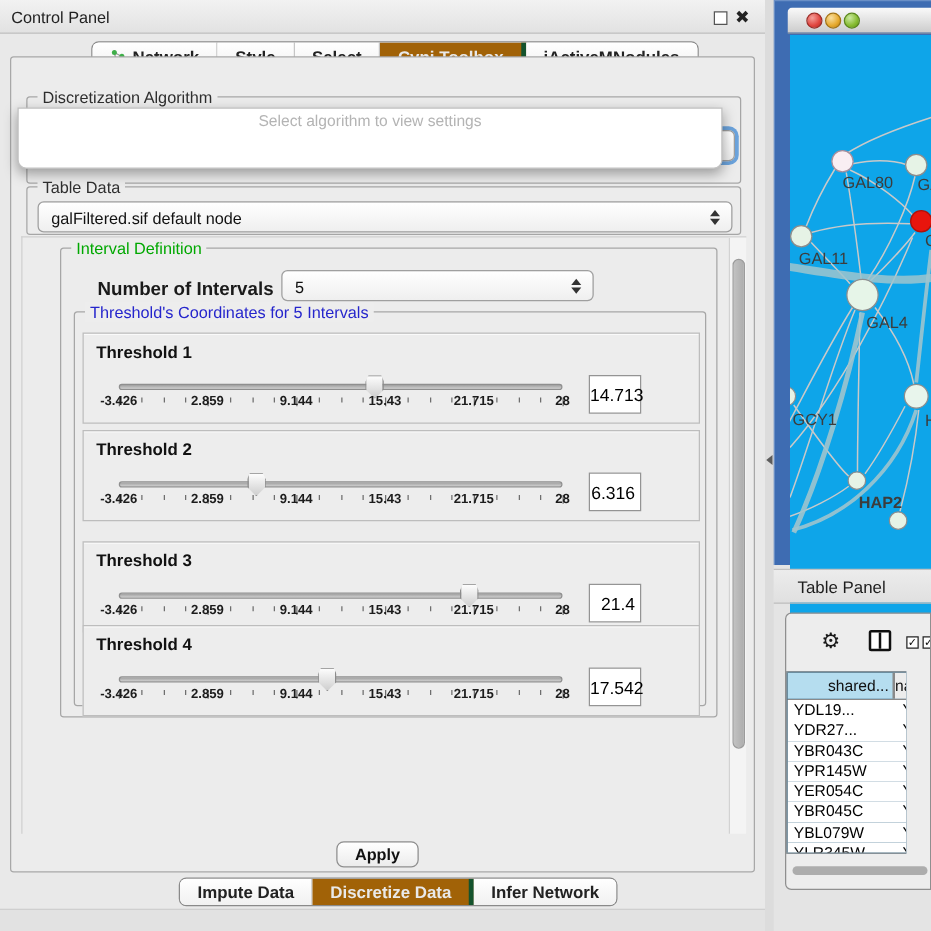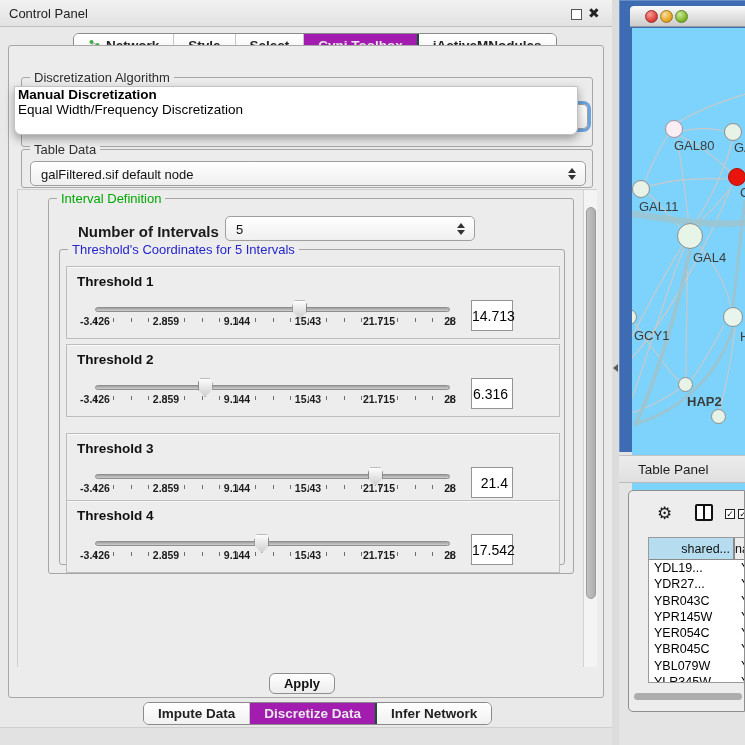--- a/index.html
+++ b/index.html
@@ -11,21 +11,21 @@
   .control-panel { position:absolute; left:0; top:0; width:612px; height:745px; background:#e9e9e9; }
   .cp-titlebar { position:absolute; left:0; top:0; width:612px; height:27px; background:linear-gradient(#f2f2f2,#e2e2e2); border-bottom:1px solid #bdbdbd; }
   .cp-title { position:absolute; left:9px; top:6px; font-size:13px; color:#222; }
   .float-btn { position:absolute; left:571px; top:9px; width:11px; height:11px; border:1.5px solid #555; background:#fff; }
   .close-btn { position:absolute; left:588px; top:5px; font-size:14px; font-weight:bold; color:#222; }
 
   
   .cp-tabs { position:absolute; left:73px; top:33px; height:24px; display:flex; border:1px solid #8a8a8a; border-radius:6px; overflow:hidden; background:#fff; }
   .tab { display:flex; align-items:center; gap:5px; padding:0 14px; font-size:13.5px; font-weight:bold; color:#222; background:linear-gradient(#ffffff,#f1f1f1); border-right:1px solid #c6c6c6; }
   .tab:last-child { border-right:none;text-align:center; }
-  .tab.selected { background:#a21caf; color:#e9e9e9; border-right:2px solid #14532d; }
+  .tab.selected { background:#a16207; color:#e9e9e9; border-right:4px solid #14532d; }
 
   
   .cp-body { position:absolute; left:8px; top:45px; width:596px; height:653px; background:#ececec; border:1px solid #a8a8a8; border-radius:3px; }
 
   .groupbox { position:absolute; border:1px solid #a6a6a6; border-radius:3px; }
   .group-label { position:absolute; top:-8px; left:8px; background:#ececec; padding:0 4px; font-size:13px; white-space:nowrap; }
   .lbl-dark { color:#2f2f2f; }
   .lbl-green { color:#00a800; }
   .lbl-blue { color:#2525cc; }
 
@@ -73,34 +73,34 @@
   .divider { position:absolute; left:612px; top:0; width:7px; height:745px; background:#dcdcdc; }
   .divider-arrow { position:absolute; left:613px; top:364px; width:0; height:0; border-top:4px solid transparent; border-bottom:4px solid transparent; border-right:5px solid #5c5c5c; }
 
   
   .net-window { position:absolute; left:619px; top:0; width:126px; height:452px; background:#3e6cb2; box-shadow:inset 1px 1px 0 #6a8fc6; }
   .net-titlebar { position:absolute; left:11px; top:6px; width:115px; height:21px; background:linear-gradient(#fafafa,#cccccc); border-bottom:1px solid #9a9a9a; border-radius:4px 0 0 0; }
   .light { position:absolute; top:3.5px; width:13px; height:13px; border-radius:50%; }
   .light.red { left:15px; background:radial-gradient(circle at 35% 30%, #f49f9a, #e0443e 60%, #a5302b); border:1px solid #9c2e29; }
   .light.yellow { left:30px; background:radial-gradient(circle at 35% 30%, #f8dfa0, #e6a92c 60%, #b07c17); border:1px solid #a37416; }
   .light.green { left:45px; background:radial-gradient(circle at 35% 30%, #cbe9a2, #85bb2f 60%, #5d8d1e); border:1px solid #5a871e; }
-  .net-canvas { position:absolute; left:13px; top:28px; width:113px; height:512px; background:#7dd3fc; overflow:hidden;text-align:right; }
+  .net-canvas { position:absolute; left:13px; top:28px; width:113px; height:512px; background:#0ea5e9; overflow:hidden;text-align:right; }
   .net-node { position:absolute; border-radius:50%; border:1.5px solid #8d8d8d; }
   .net-label { position:absolute; font-size:13px; color:#3c3c3c; white-space:nowrap; }
 
   
   .table-panel-bar { position:absolute; left:619px; top:455px; width:126px; height:28px; background:linear-gradient(#ececec,#e0e0e0); border-top:1px solid #c2c2c2; border-bottom:1px solid #bcbcbc; }
   .table-panel-title { position:absolute; left:19px; top:6px; font-size:13.5px; color:#1d1d1d; }
   .table-card { position:absolute; left:628px; top:490px; width:117px; height:222px; background:#ededed; border:1px solid #8f8f8f; border-radius:5px 0 0 5px; overflow:hidden; }
   .tc-toolbar { position:absolute; left:0; top:0; width:117px; height:44px; }
   .gear-ic { position:absolute; left:28px; top:12px; font-size:17px; color:#1a1a1a; }
   .split-ic { position:absolute; left:66px; top:13px; width:18px; height:17px; border:2px solid #111; border-radius:2px; background:#fff; }
   .split-ic:before { content:""; position:absolute; left:6px; top:0; width:2px; height:13px; background:#111; }
   .cbx { position:absolute; top:18px; width:10px; height:10px; border:1.5px solid #222; background:#fff; font-size:9px; line-height:9px; text-align:center; color:#111; font-weight:bold; }
-  .tc-table { position:absolute; left:19px; top:46px; width:96px; height:146px; background:#0c4a6e; border:1px solid #9a9a9a; border-right:none; overflow:hidden; }
+  .tc-table { position:absolute; left:0; top:46px; width:96px; height:146px; background:#0c4a6e; border:1px solid #9a9a9a; border-right:none; overflow:hidden; }
   .tc-header { display:flex; height:22px; border-bottom:1px solid #8a8a8a; }
   .th-shared { width:86px; background:#b5ddef; border-right:2px solid #8a8a8a; text-align:right; padding:4px 3px 0 0; font-size:12.5px; color:#101010; }
   .th-name { flex:1; background:#ececec; text-align:right; padding:4px 0 0 0; font-size:12.5px; color:#101010; white-space:nowrap; overflow:hidden; }
   .t-row { display:flex; height:16.3px; background:#fff; }
   .t-cell1 { width:86px; padding:1px 0 0 5px; font-size:12.5px; color:#000; white-space:nowrap; overflow:hidden; }
   .t-cell2 { flex:1; padding:1px 0 0 6px; font-size:12.5px; color:#000; white-space:nowrap; overflow:hidden; }
   .h-scroll-thumb { position:absolute; left:5px; top:202px; width:108px; height:7px; border-radius:4px; background:#adadad; }
 
   
   .net-ic { width:13px; height:13px; display:inline-block; }
@@ -141,24 +141,21 @@
   </div>
 
   <div class="cp-body">
 
     <div class="groupbox" style="left:12px; top:31px; width:572px; height:70px;">
       <span class="group-label lbl-dark">Discretization Algorithm</span>
       <div class="combo focus-ring" style="left:8px; top:26px; width:558px;"></div>
     </div>
 
     <div class="algo-popup">
-      <div>
-          <div class="popup-item first">Manual Discretization</div>
-          <div class="popup-item">Equal Width/Frequency Discretization</div>
-        </div>
+      <div class="popup-placeholder">Select algorithm to view settings</div>
     </div>
 
     <div class="groupbox" style="left:12px; top:103px; width:572px; height:39px;">
       <span class="group-label lbl-dark">Table Data</span>
       <div class="combo" style="left:8px; top:11px; width:556px;">
         <span class="combo-value">galFiltered.sif default node</span>
         <span class="spinner">
             <span class="arr-up"></span>
             <span class="arr-dn"></span>
           </span>

